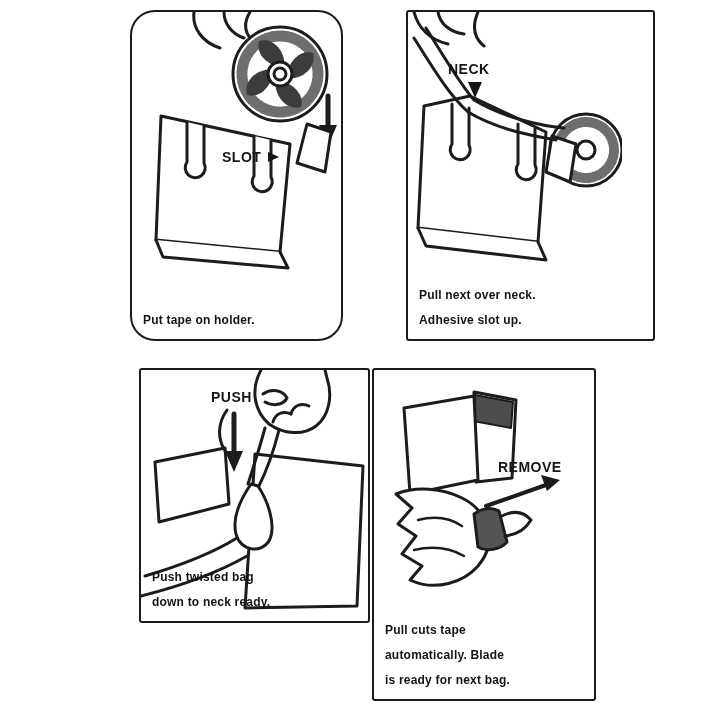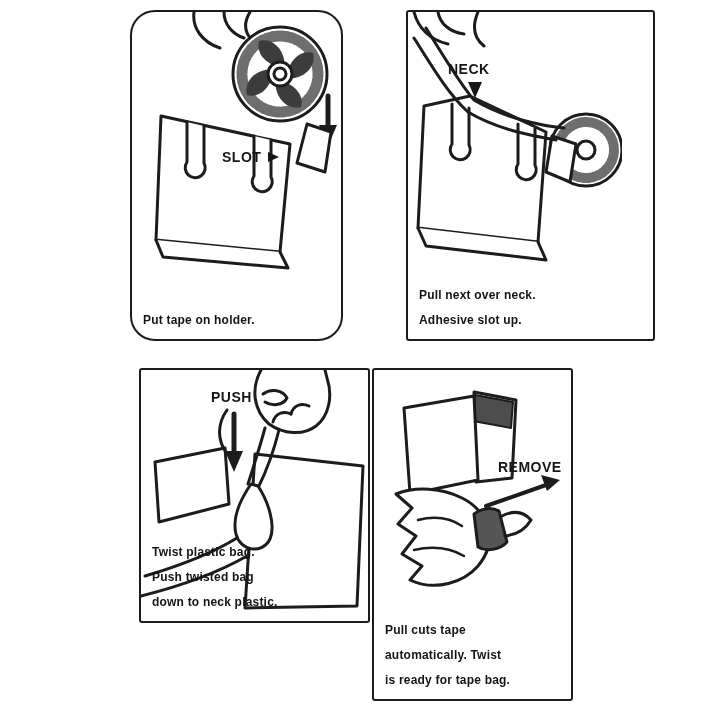--- a/index.html
+++ b/index.html
@@ -10,21 +10,21 @@
   .panel-art{position:absolute;left:0;top:0;display:block;}
   .caption{position:absolute;left:11px;right:2px;bottom:6px;
            font-weight:bold;font-size:12px;line-height:25px;color:#141414;
            letter-spacing:.2px;}
   .caption-line{white-space:nowrap;}
   .svg-label{font-family:"Liberation Sans",sans-serif;font-weight:bold;
              font-size:14px;letter-spacing:.5px;fill:#161616;}
   #panel-1{left:130px;top:10px;width:213px;height:331px;border-radius:25px;}
   #panel-2{left:378px;top:10px;width:249px;height:331px;margin-left:28px;}
   #panel-3{left:139px;top:368px;width:231px;height:255px;}
-  #panel-4{left:372px;top:368px;width:201px;height:333px;padding-left:48px;}
+  #panel-4{left:372px;top:368px;width:224px;height:333px;padding-left:48px;}
 </style>
 </head>
 <body>
 
 <div class="page">
 
   <div class="panel" id="panel-1">
     <svg class="panel-art" width="208" height="265" viewBox="0 0 208 265">
       <g stroke="#1c1c1c" stroke-width="3" fill="none" stroke-linecap="round" stroke-linejoin="round">
 
@@ -132,23 +132,22 @@
         </g>
 
         <g>
           <line x1="93" y1="44" x2="93" y2="84" stroke-width="5"></line>
           <polygon points="84,81 102,81 93,102" fill="#1c1c1c" stroke="none"></polygon>
         </g>
       </g>
       <text class="svg-label" x="70" y="32">PUSH</text>
     </svg>
     <div class="caption">
-      <div class="caption-line">Twist plastic bag.</div>
       <div class="caption-line">Push twisted bag</div>
-      <div class="caption-line">down to neck plastic.</div>
+      <div class="caption-line">down to neck ready.</div>
     </div>
   </div>
 
   <div class="panel" id="panel-4">
     <svg class="panel-art" width="211" height="240" viewBox="0 0 211 240">
       <g stroke="#1c1c1c" stroke-width="3" fill="none" stroke-linecap="round" stroke-linejoin="round">
 
         <g>
           <path d="M 100,22 L 142,30 L 138,108 L 102,112 Z" fill="#ffffff"></path>
           <path d="M 101,25 L 139,32 L 137,58 L 99,51 Z" fill="#4d4d4d" stroke-width="2"></path>
@@ -165,18 +164,18 @@
 
         <g>
           <line x1="112" y1="136" x2="172" y2="115" stroke-width="4"></line>
           <polygon points="186,110 167,105 173,121" fill="#1c1c1c" stroke="none"></polygon>
         </g>
       </g>
       <text class="svg-label" x="124" y="102">REMOVE</text>
     </svg>
     <div class="caption">
       <div class="caption-line">Pull cuts tape</div>
-      <div class="caption-line">automatically. Twist</div>
-      <div class="caption-line">is ready for tape bag.</div>
+      <div class="caption-line">automatically. Blade</div>
+      <div class="caption-line">is ready for next bag.</div>
     </div>
   </div>
 
 </div>
 
 </body></html>

